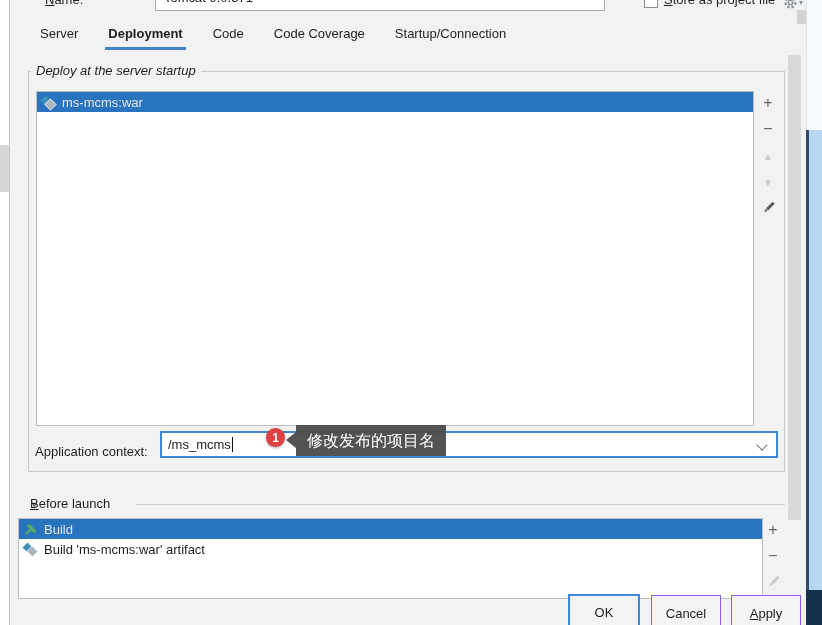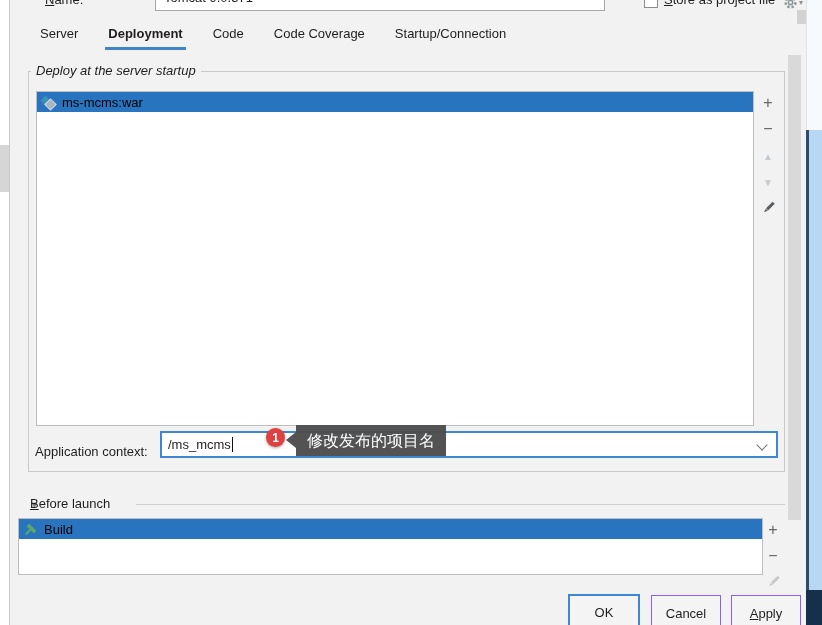--- a/index.html
+++ b/index.html
@@ -30,21 +30,21 @@
   #tabs { left:40px; top:26px; display:flex; gap:30px; }
   .tab { padding-bottom:6px; }
   .tab.selected { font-weight:bold; border-bottom:3px solid #4083C9; padding-left:3px; padding-right:3px; margin:0 -3px; }
 
   
   #group { left:28px; top:71px; width:757px; height:401px; border:1px solid #C9C9C9; }
   #group-title { position:absolute; left:2px; top:-9px; background:#F2F2F2; padding:0 5px;font-style:italic; }
 
   #artifact-list { position:absolute; left:7px; top:19px; width:718px; height:335px; background:#FFF; border:1px solid #BEBEBE; }
   .list-row { height:20px; display:flex; align-items:center; gap:6px; padding-left:4px; }
-  .list-row.selected { background:#2874BF; color:#000000; }
+  .list-row.selected { background:#2874BF; color:#e5e5e5; }
 
   .artifact-icon { position:relative; width:15px; height:15px; flex:0 0 15px; display:inline-block; }
   .artifact-icon .d1 { position:absolute; left:1px; top:2px; width:7px; height:7px; background:#3D8FB9; transform:rotate(45deg); }
   .artifact-icon .d2 { position:absolute; left:6px; top:6px; width:7px; height:7px; background:#ABB6BC; transform:rotate(45deg); box-shadow:0 0 0 1px rgba(255,255,255,.75); }
 
   
   .tbtn { position:absolute; width:22px; height:22px; display:flex; align-items:center; justify-content:center;
     font-size:16px; color:#666; line-height:1; }
   .tbtn.disabled { color:#C4CAD3; }
   .tri { font-size:10px; }
@@ -63,21 +63,21 @@
     box-shadow:0 1px 3px rgba(0,0,0,.35); z-index:6; }
   #tooltip { left:296px; top:425px; height:31px; line-height:31px; padding:0 11px;
     background:rgba(76,76,76,.96); color:#FFF; font-size:16px; z-index:5; white-space:nowrap; }
   #tooltip-arrow { left:286px; top:432px; width:0; height:0; z-index:5;
     border-top:8px solid transparent; border-bottom:8px solid transparent; border-right:10px solid rgba(76,76,76,.96); }
 
   
   #bl-collapse { left:30px; top:500px; font-size:9px; color:#7A7A7A; }
   #bl-title { left:30px; top:496px; }
   #bl-sep { left:136px; top:504px; width:649px; height:1px; background:#CFCFCF; }
-  #bl-list { left:18px; top:518px; width:745px; height:57px; background:#FFF; border:1px solid #BEBEBE; }
+  #bl-list { left:18px; top:518px; width:745px; height:81px; background:#FFF; border:1px solid #BEBEBE; }
 
   
   .btn { position:absolute; height:36px; background:#F4F4F4; border:1px solid #8b5cf6;
     display:flex; align-items:center; justify-content:center; font-size:13px; }
   #ok-button { left:568px; top:594px; width:72px; height:36px; border:2px solid #3E86D6; }
   #cancel-button { left:651px; top:595px; width:70px; }
   #apply-button { left:731px; top:595px; width:70px; }
 
   
   #scroll-thumb { left:788px; top:55px; width:13px; height:465px; background:#D9D9D9; }
@@ -157,20 +157,27 @@
 <div class="abs" id="bl-list">
   <div class="list-row selected">
     <svg width="15" height="15" viewBox="0 0 16 16">
       <g transform="rotate(45 8 8)" fill="#59A869">
         <rect x="2.5" y="4.5" width="11" height="4" rx="1"></rect>
         <rect x="6.8" y="8" width="2.4" height="7.5" rx="1.2"></rect>
       </g>
     </svg>
     <span>Build</span>
   </div>
+  <div class="list-row">
+    <span class="artifact-icon">
+        <i class="d1"></i>
+        <i class="d2"></i>
+      </span>
+    <span>Build 'ms-mcms:war' artifact</span>
+  </div>
 </div>
 
 <div class="tbtn" style="left:762px; top:519px;">+</div>
 <div class="tbtn" style="left:762px; top:545px;">−</div>
 <div class="tbtn" style="left:762px; top:570px;">
   <svg width="15" height="15" viewBox="0 0 16 16">
     <g transform="rotate(45 8 8)" fill="#C9C9C9">
       <rect x="6.7" y="0.5" width="3.2" height="10"></rect>
       <path d="M6.7 11 L8.3 15 L9.9 11 Z"></path>
     </g>

